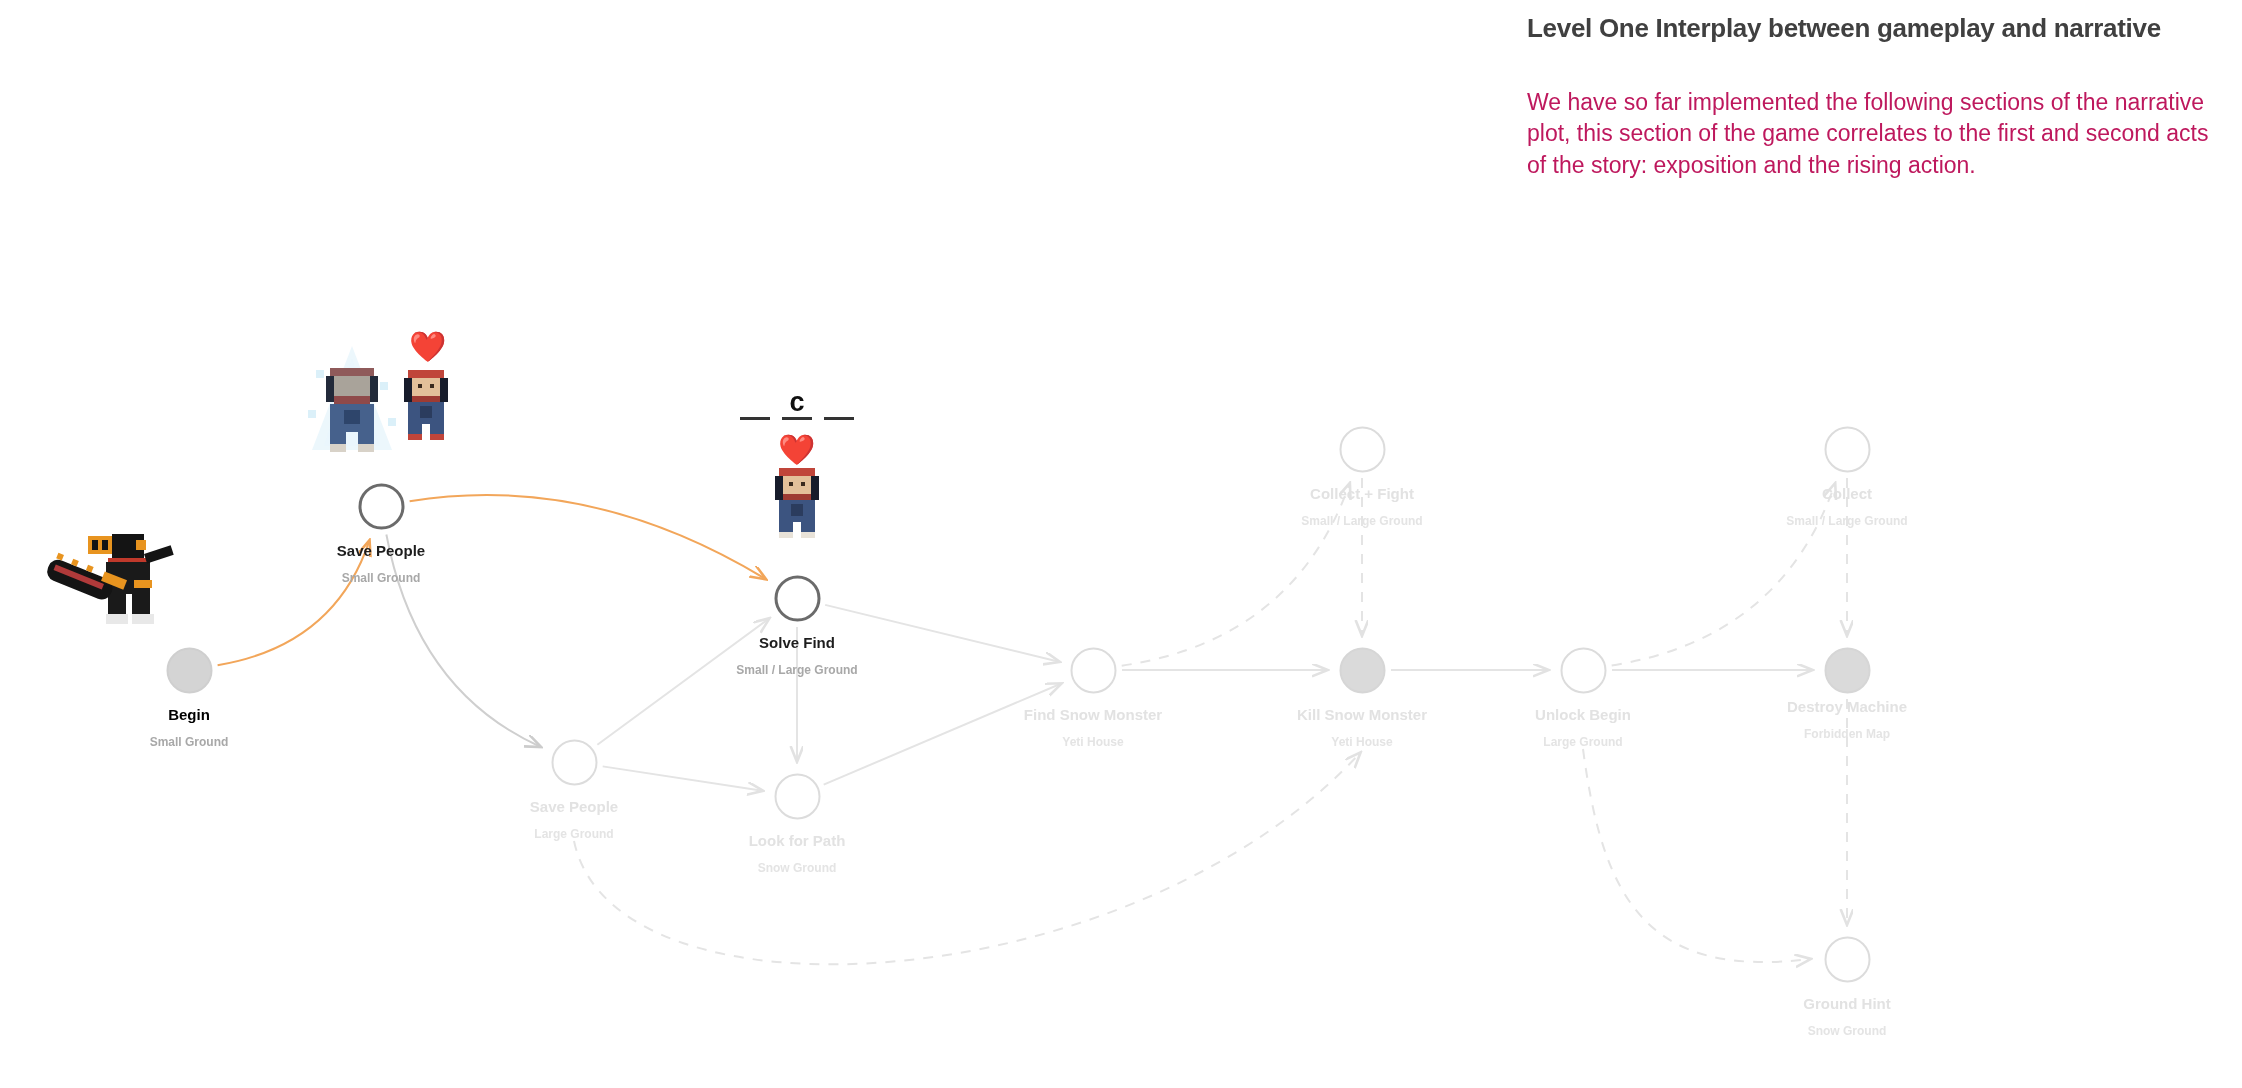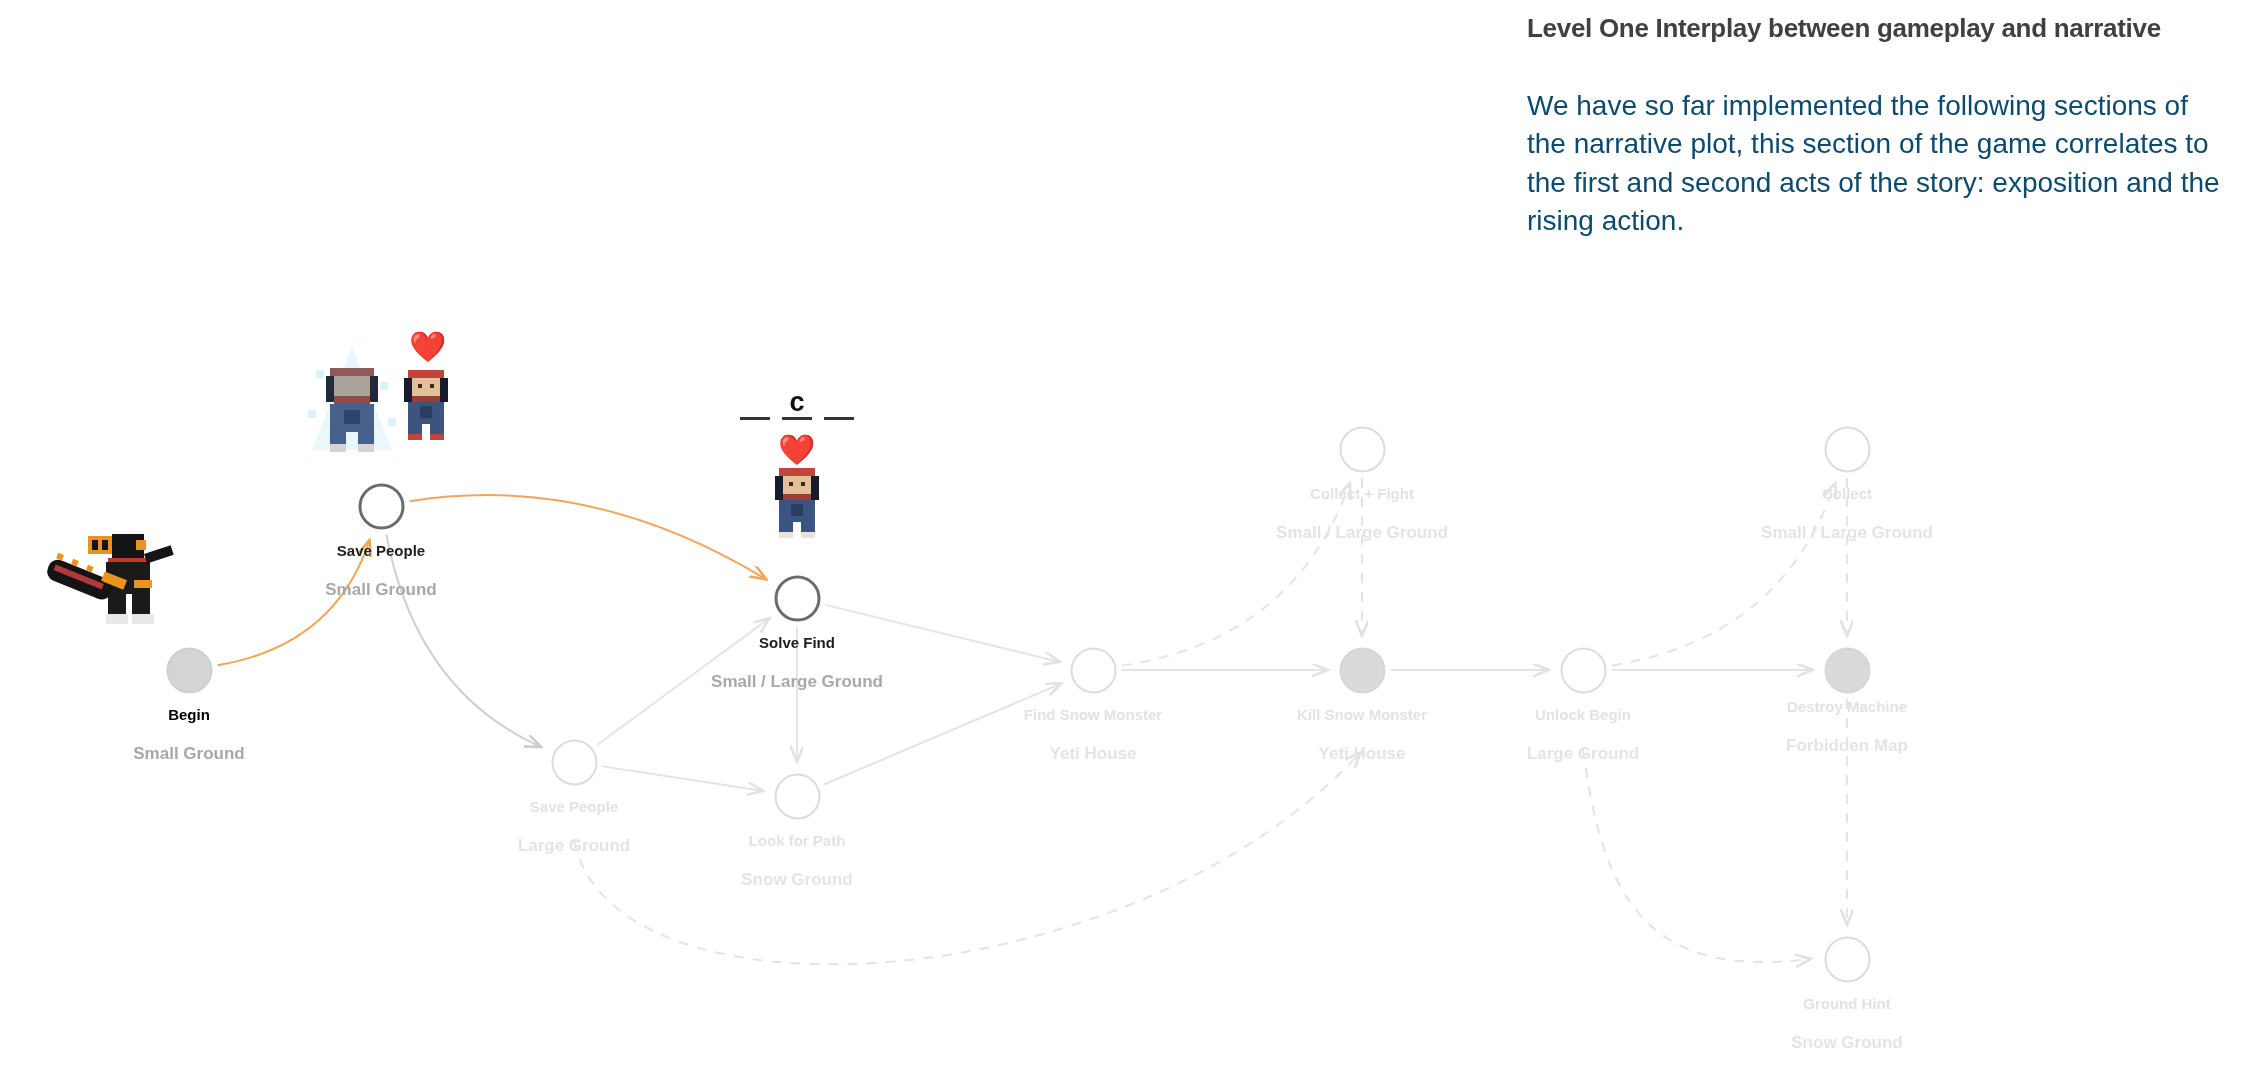--- a/index.html
+++ b/index.html
@@ -22,23 +22,23 @@
   .panel-title {
     font-size: 26px;
     font-weight: 700;
     letter-spacing: -0.3px;
     color: #404040;
     line-height: 1.25;
     margin: 0 0 42px 0;
     white-space: nowrap;
   }
   .panel-body {
-    font-size: 28px;
+    font-size: 23px;
     line-height: 1.38;
-    color: #0c4a6e;
+    color: #be185d;
     margin: 0;
     width: 695px;
   }
 
   
   #graph {
     position: absolute;
     left: 0; top: 0;
     width: 2242px; height: 1088px;
   }
@@ -63,24 +63,24 @@
     text-align: center;
     white-space: nowrap;
     pointer-events: none;
   }
   .node .lbl-title {
     font-size: 15px;
     font-weight: 700;
     line-height: 1.25;
   }
   .node .lbl-sub {
-    font-size: 17px;
+    font-size: 12px;
     font-weight: 700;
     line-height: 1.3;
-    margin-top: 18px;
+    margin-top: 10px;
   }
 
   
   .node.state-current .dot {
     width: 46px; height: 46px;
     background: #ffffff;
     border: 3px solid #6b6b6b;
   }
   .node.state-current .lbl-title { color: #1d1d1d; }
   .node.state-current .lbl-sub   { color: #a8a8a8; }

